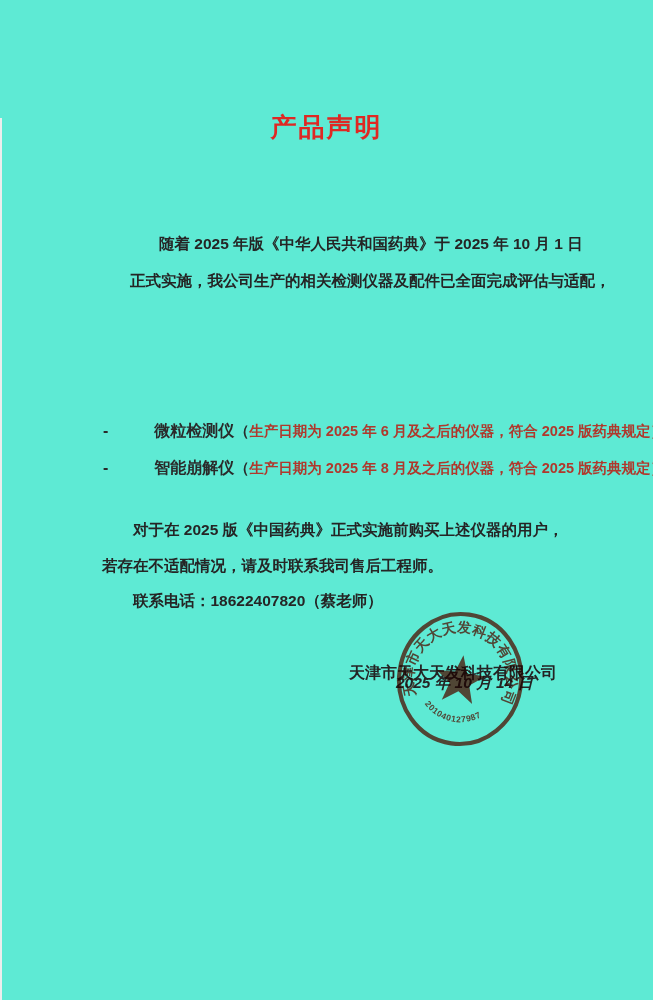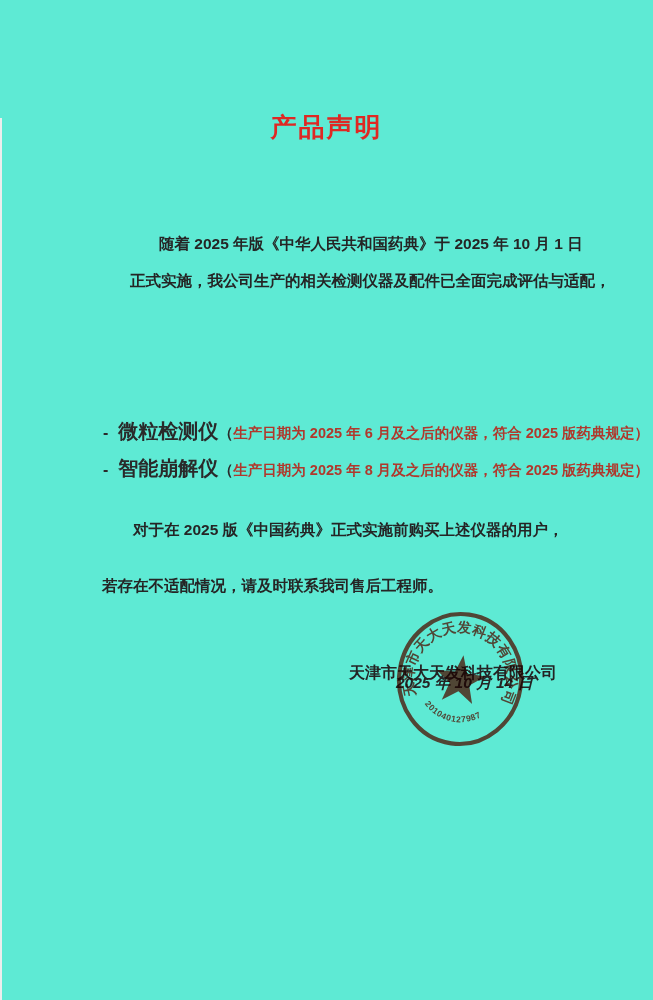--- a/index.html
+++ b/index.html
@@ -13,21 +13,21 @@
   .doc-title{
     position:absolute;top:110px;left:0;width:653px;text-align:center;
     font-size:26px;font-weight:bold;letter-spacing:2px;
   }
   .line{
     position:absolute;white-space:nowrap;font-size:15.5px;font-weight:600;
     color:#252525;line-height:22px;
   }
   .product-line{position:absolute;white-space:nowrap;line-height:22px;}
   .product-dash{font-size:16px;font-weight:700;color:#2a2a2a;margin-right:10px;}
-  .product-name{font-size:20px;font-weight:700;color:#2a2a2a;}
+  .product-name{font-size:16px;font-weight:700;color:#2a2a2a;margin-left:36px;}
   .product-paren{font-size:15px;font-weight:600;color:#2a2a2a;}
   .product-note{font-size:14.5px;font-weight:600;}
   .sig-company{position:absolute;white-space:nowrap;font-size:16px;font-weight:600;color:#242424;}
   .sig-date{position:absolute;white-space:nowrap;font-size:15.5px;font-weight:600;color:#242424;}
   .stamp{
     position:absolute;left:394px;top:610px;width:132px;height:140px;
     transform:rotate(8deg);opacity:0.92;mix-blend-mode:multiply;pointer-events:none;
   }
 </style>
 </head>
@@ -45,22 +45,23 @@
 
   <div class="product-line" style="top:420px;left:103px;">
     <span class="product-dash">-</span><span class="product-name">微粒检测仪</span><span class="product-paren">（</span><span class="product-note" style="color:#b0382c;">生产日期为 2025 年 6 月及之后的仪器，符合 2025 版药典规定</span><span class="product-note" style="color:#b0382c;">）</span>
   </div>
 
   <div class="product-line" style="top:457px;left:103px;">
     <span class="product-dash">-</span><span class="product-name">智能崩解仪</span><span class="product-paren">（</span><span class="product-note" style="color:#b0382c;">生产日期为 2025 年 8 月及之后的仪器，符合 2025 版药典规定</span><span class="product-note" style="color:#b0382c;">）</span>
   </div>
 
   <div class="line" style="top:519px;left:133px;">对于在 2025 版《中国药典》正式实施前购买上述仪器的用户，</div>
-  <div class="line" style="top:575px;left:102px;text-align:right;">若存在不适配情况，请及时联系我司售后工程师。</div>
+  <div class="line" style="top:555px;left:102px;text-align:right;">若存在不适配情况，请及时联系我司售后工程师。</div>
 
+  <div class="line" style="top:590px;left:133px;">联系电话：18622407820（蔡老师）</div>
 
   <div class="sig-company" style="top:663px;left:349px;">天津市天大天发科技有限公司</div>
   <div class="sig-date" style="top:673px;left:396px;font-style:italic;">2025 年 10 月 14 日</div>
 
   <div class="stamp">
     <svg width="132" height="140" viewBox="0 0 132 140" xmlns="http://www.w3.org/2000/svg">
       <ellipse cx="66" cy="69" rx="61" ry="65" fill="none" stroke="#d63c2f" stroke-width="4.2"></ellipse>
       <defs>
         <path id="seal-arc-top" d="M 24.6,91.3 A 47,47 0 1 1 107.4,91.3" fill="none"></path>
         <path id="seal-arc-bottom" d="M 33,97 A 43.3,43.3 0 0 0 99,97" fill="none"></path>

